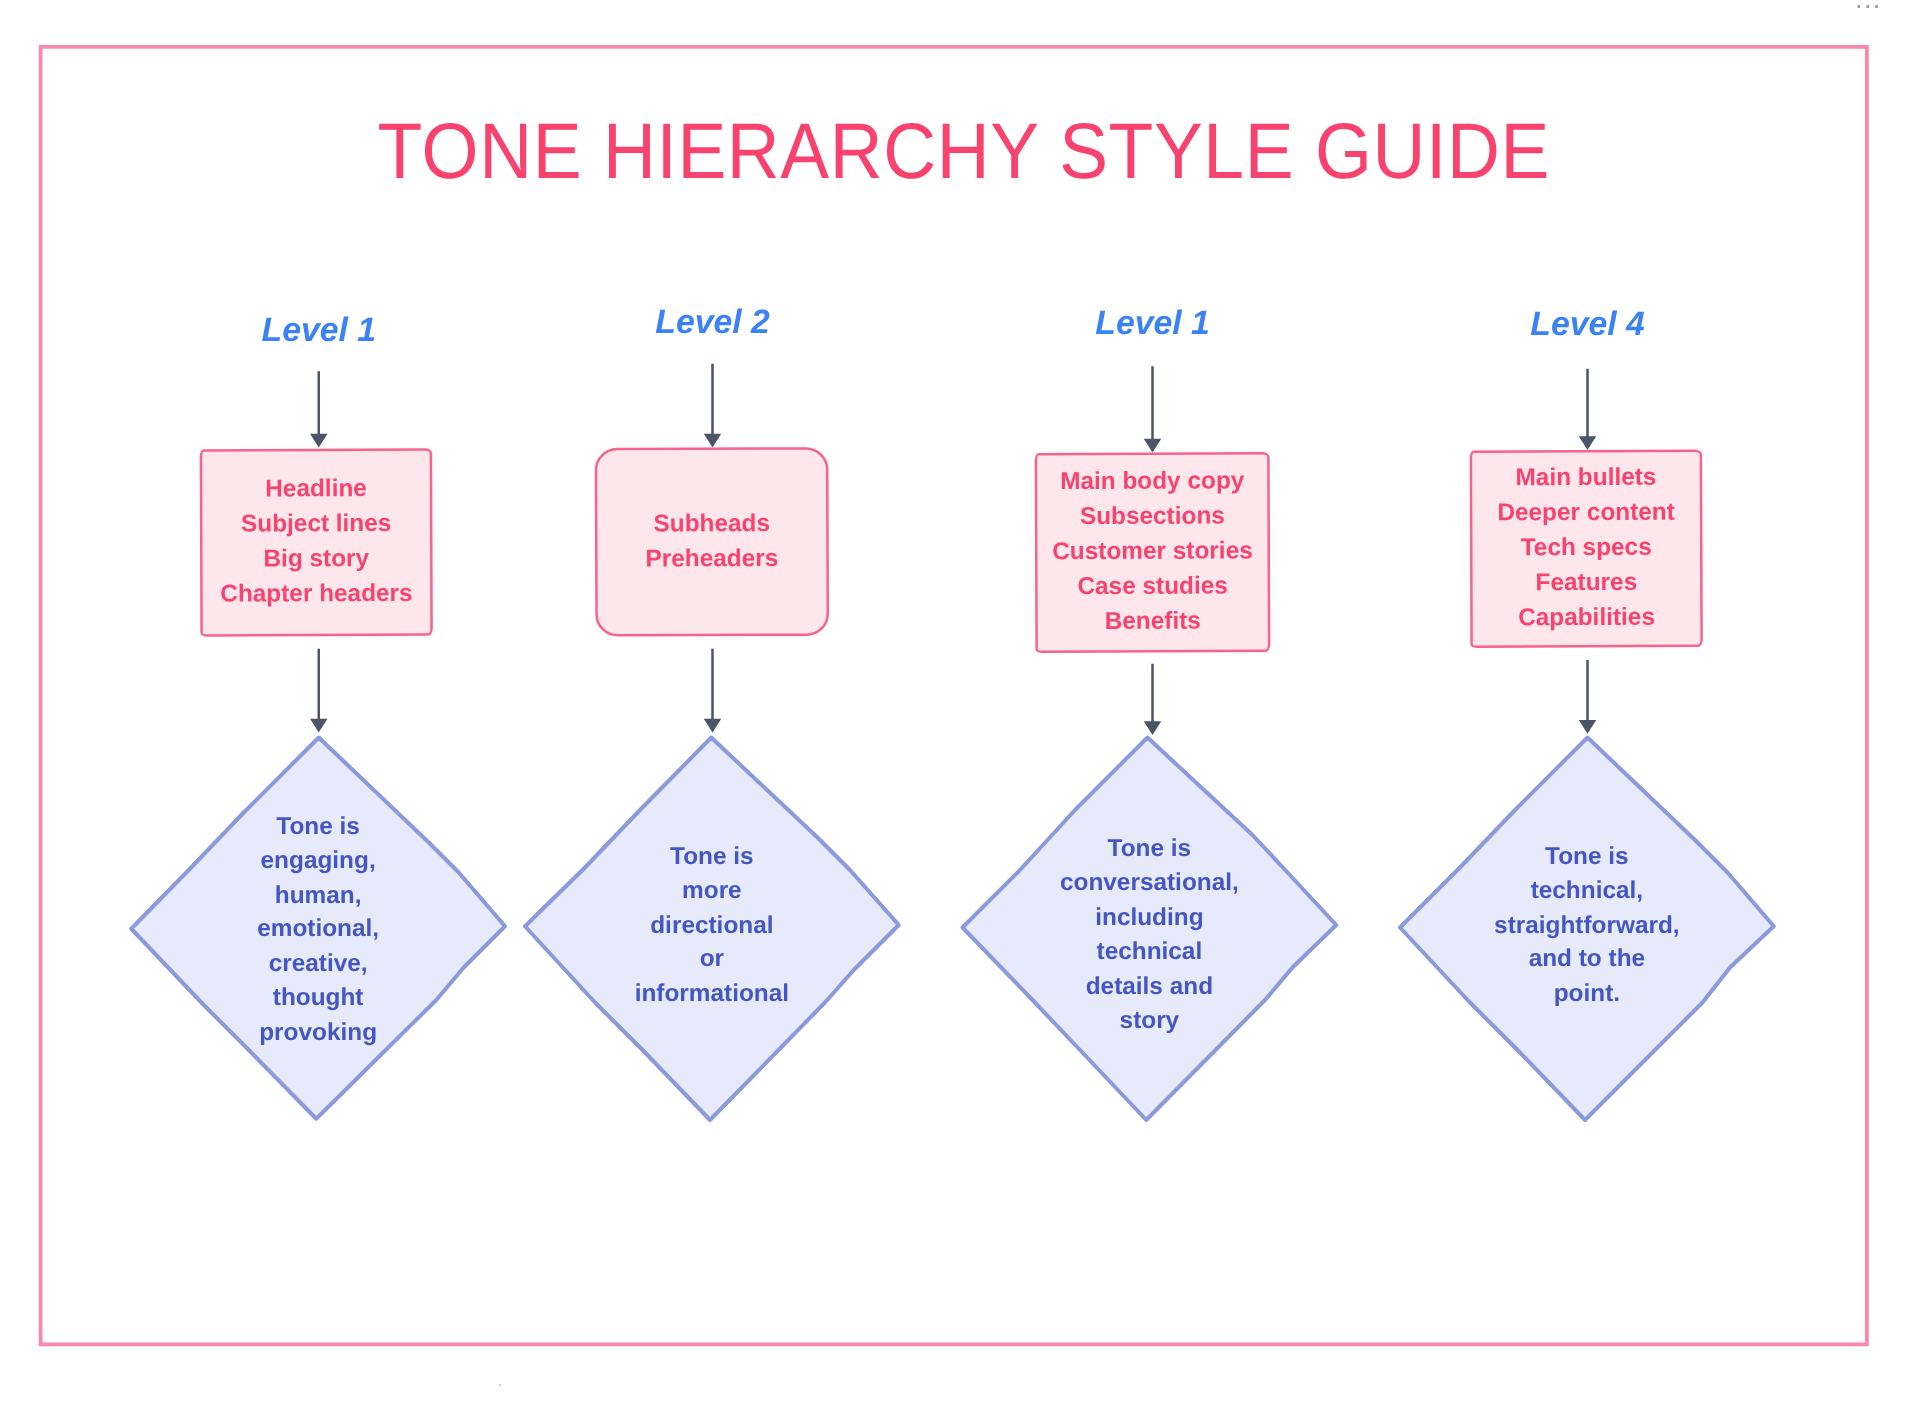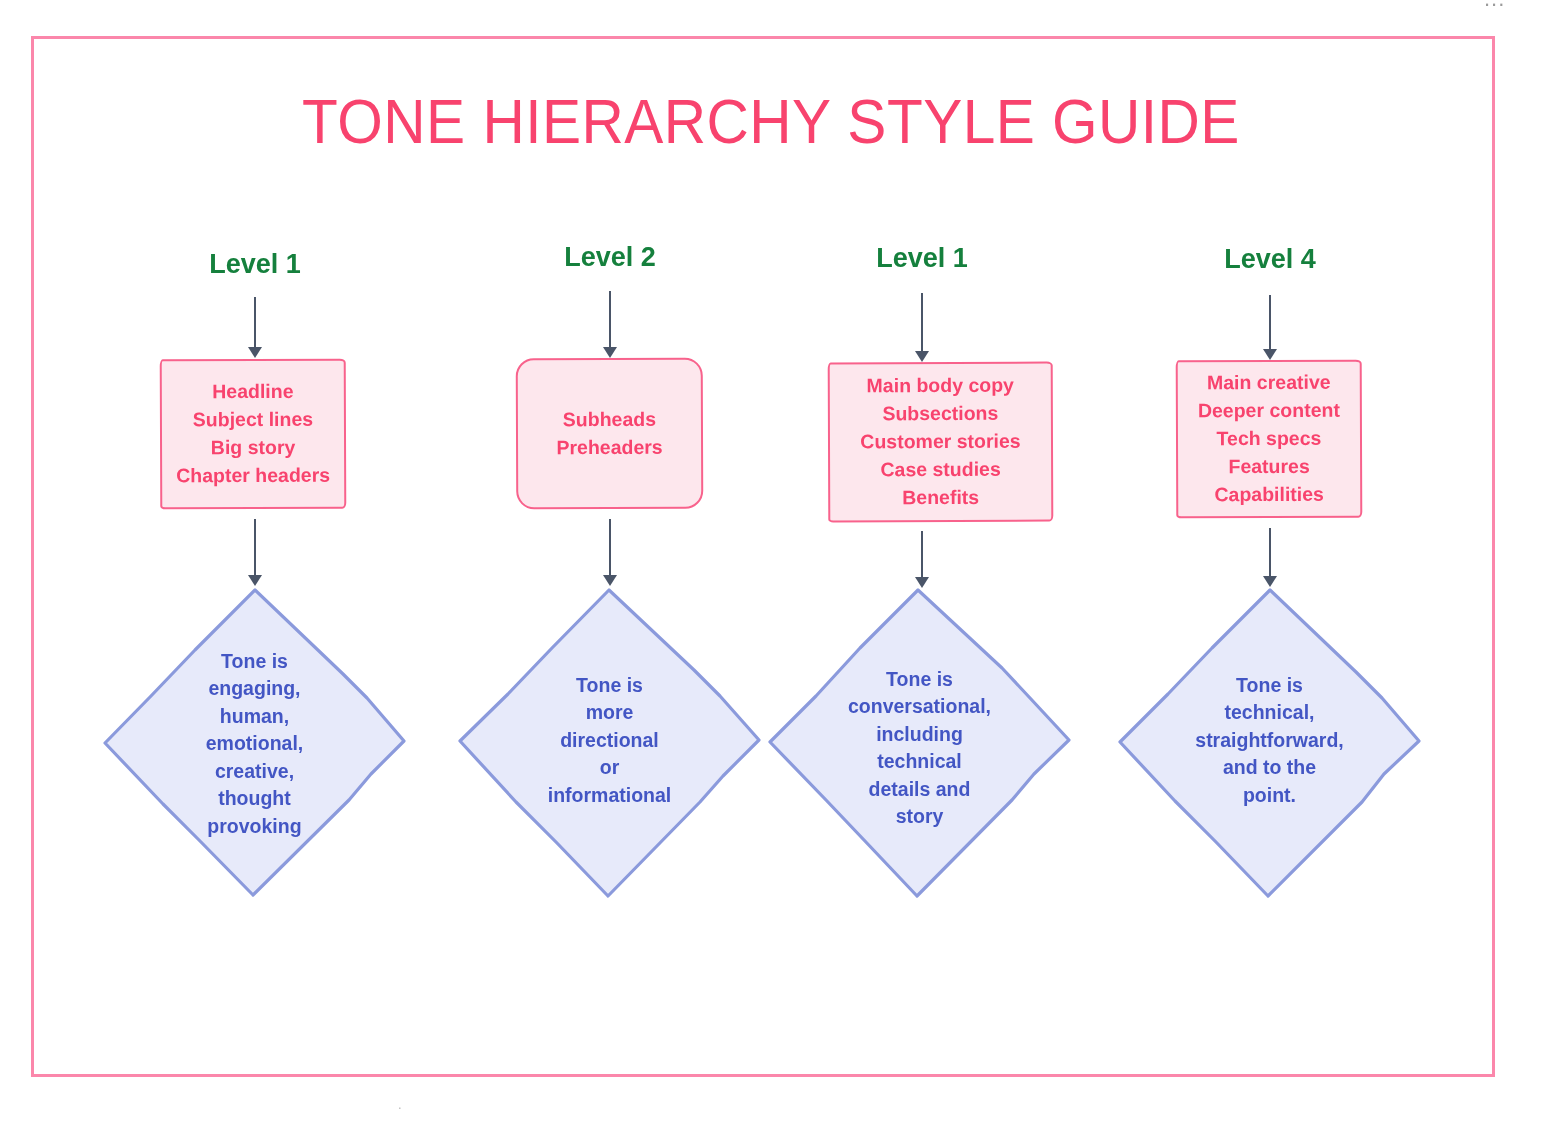--- a/index.html
+++ b/index.html
@@ -77,25 +77,26 @@
   .column {
     position: absolute;
     top: 0;
     width: 360px;
     height: 1124px;
   }
   .col-label {
     position: absolute;
     width: 360px;
     text-align: center;
-    color: #15803d;
+    color: #3b82f6;
     font-size: 27px;
     font-weight: bold;
     line-height: 1;
     white-space: nowrap;
+    font-style: italic;
   }
 
   
   .arrow {
     position: absolute;
     width: 24px;
   }
   .arrow .shaft {
     position: absolute;
     left: 11px;
@@ -197,21 +198,21 @@
       <div class="dtext" style="top:60px;">Tone is
 engaging,
 human,
 emotional,
 creative,
 thought
 provoking</div>
     </div>
   </div>
 
-  <div class="column" style="left:430px;">
+  <div class="column" style="left:390px;">
     <div class="col-label" style="top:244px;">Level 2</div>
 
     <div class="arrow" style="left:168px; top:291px; height:68px;">
       <div class="shaft" style="height:57px;"></div>
       <div class="head" style="top:56px;"></div>
     </div>
 
     <div class="pbox" style="left:86px; top:358px; width:187px; height:151px;border-radius:18px;">
       <div class="ptext">Subheads
 Preheaders</div>
@@ -235,21 +236,21 @@
   </div>
 
   <div class="column" style="left:742px;">
     <div class="col-label" style="top:245px;">Level 1</div>
 
     <div class="arrow" style="left:168px; top:293px; height:70px;">
       <div class="shaft" style="height:59px;"></div>
       <div class="head" style="top:58px;"></div>
     </div>
 
-    <div class="pbox" style="left:86px; top:362px; width:225px; height:160px;">
+    <div class="pbox" style="left:86px; top:362px; width:188px; height:160px;">
       <div class="ptext">Main body copy
 Subsections
 Customer stories
 Case studies
 Benefits</div>
     </div>
 
     <div class="arrow" style="left:168px; top:531px; height:58px;">
       <div class="shaft" style="height:47px;"></div>
       <div class="head" style="top:46px;"></div>
@@ -270,21 +271,21 @@
 
   <div class="column" style="left:1090px;">
     <div class="col-label" style="top:246px;">Level 4</div>
 
     <div class="arrow" style="left:168px; top:295px; height:66px;">
       <div class="shaft" style="height:55px;"></div>
       <div class="head" style="top:54px;"></div>
     </div>
 
     <div class="pbox" style="left:86px; top:360px; width:186px; height:158px;">
-      <div class="ptext">Main creative
+      <div class="ptext">Main bullets
 Deeper content
 Tech specs
 Features
 Capabilities</div>
     </div>
 
     <div class="arrow" style="left:168px; top:528px; height:60px;">
       <div class="shaft" style="height:49px;"></div>
       <div class="head" style="top:48px;"></div>
     </div>

